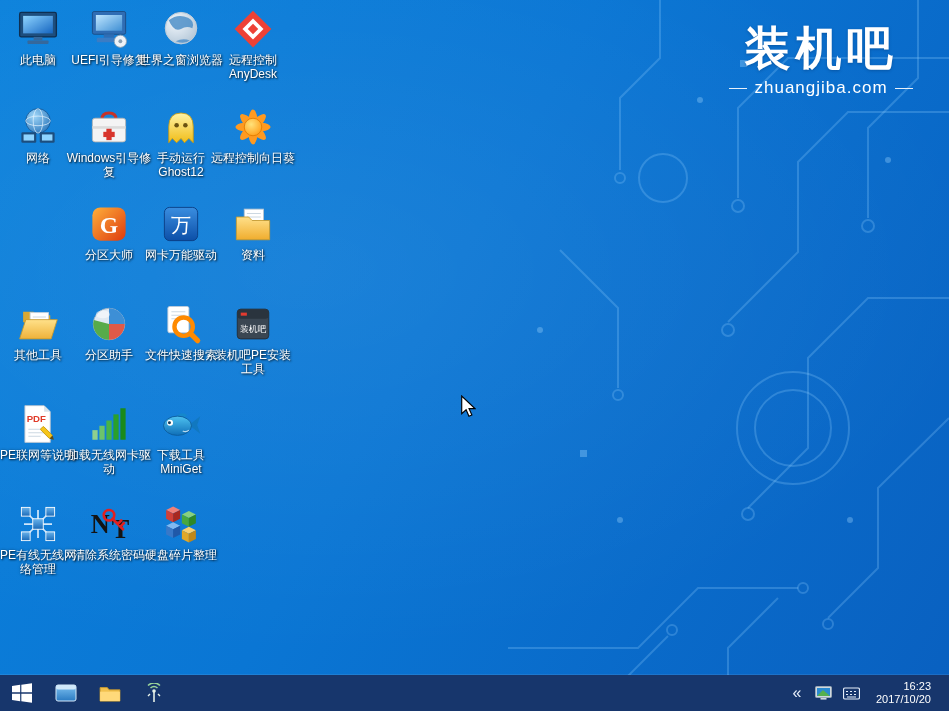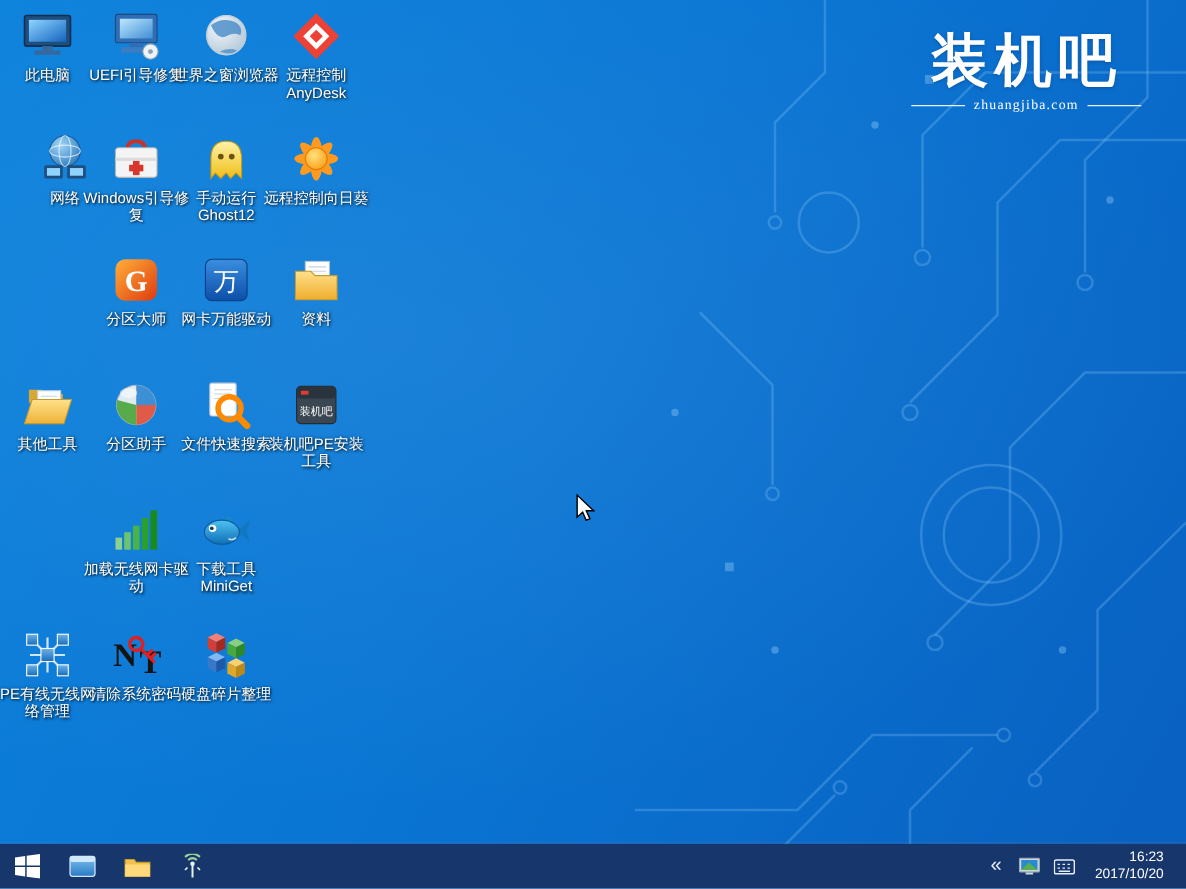--- a/index.html
+++ b/index.html
@@ -14,21 +14,21 @@
   }
 
   .circuit { position:absolute; inset:0; pointer-events:none; }
 
   
   .logo { position:absolute; top:20px; right:36px; width:184px; color:#fff; text-align:center; }
   .logo .title { font-size:46px; font-weight:900; letter-spacing:5px; line-height:56px;
                  text-shadow:0 1px 3px rgba(0,40,90,.35); }
   .logo .sub { display:flex; align-items:center; gap:7px; margin-top:2px; }
   .logo .sub .line { flex:1; height:1px; background:#fff; opacity:.9; }
-  .logo .sub .txt { font-size:11px; letter-spacing:1px;font-family:Liberation Serif, serif; }
+  .logo .sub .txt { font-size:17px; letter-spacing:1px; }
 
   
   .cell { position:absolute; width:72px; text-align:center; cursor:default; }
   .glyph { width:46px; height:42px; margin:0 auto; }
   .glyph svg { width:46px; height:42px; display:block; }
   .label { width:86px; margin-left:-7px; margin-top:3px; font-size:12px; line-height:14px;
            color:#fff; text-shadow:1px 1px 2px rgba(0,0,0,.75), 0 0 3px rgba(0,0,0,.4); }
 
   
   .cursor { position:absolute; left:460px; top:395px; pointer-events:none; }
@@ -155,21 +155,21 @@
     <div class="glyph">
       <svg viewBox="0 0 48 48">
         <polygon points="24,3 45,24 24,45 3,24" fill="#ee4136"></polygon>
         <polygon points="24,12 36,24 24,36 12,24" fill="#ffffff"></polygon>
         <polygon points="24,18 30,24 24,30 18,24" fill="#ee4136"></polygon>
       </svg>
     </div>
     <div class="label">远程控制AnyDesk</div>
   </div>
 
-  <div class="cell" style="left:16px;top:106px">
+  <div class="cell" style="left:2px;top:106px">
     <div class="glyph">
       <svg viewBox="0 0 48 48">
         <defs>
             <radialGradient id="g5" cx="0.35" cy="0.3" r="0.9">
               <stop offset="0" stop-color="#9fd6f8"></stop>
               <stop offset="1" stop-color="#1f6cb4"></stop>
             </radialGradient>
           </defs>
         <circle cx="24" cy="17" r="14" fill="url(#g5)" stroke="#155a9a"></circle>
         <ellipse cx="24" cy="17" rx="14" ry="5.5" fill="none" stroke="rgba(230,245,255,0.8)"></ellipse>
@@ -332,20 +332,35 @@
       <svg viewBox="0 0 48 48">
         <rect x="6" y="7" width="36" height="34" rx="4" fill="#3a4652" stroke="#222c36"></rect>
         <rect x="6" y="7" width="36" height="11" rx="4" fill="#2a343e"></rect>
         <rect x="10" y="11" width="7" height="3.5" fill="#e23b30"></rect>
         <text x="24" y="33" font-size="10" fill="#ffffff" text-anchor="middle">装机吧</text>
       </svg>
     </div>
     <div class="label">装机吧PE安装工具</div>
   </div>
 
+  <div class="cell" style="left:2px;top:403px">
+    <div class="glyph">
+      <svg viewBox="0 0 48 48">
+        <path d="M9,3 L31,3 L38,10 L38,45 L9,45 Z" fill="#ffffff" stroke="#b8c4d0"></path>
+        <path d="M31,3 L31,10 L38,10 Z" fill="#d8e2ea"></path>
+        <text x="22" y="22" font-size="11" font-weight="bold" fill="#e03a28" text-anchor="middle">PDF</text>
+        <path d="M13,30 h20 M13,34 h20 M13,38 h14" stroke="#c5d2de" fill="none"></path>
+        <g transform="rotate(45 34 34)">
+          <rect x="26" y="31.5" width="15" height="5" rx="1" fill="#f5c51a" stroke="#c79a12"></rect>
+          <polygon points="41,31.5 45.5,34 41,36.5" fill="#5a4a1a"></polygon>
+        </g>
+      </svg>
+    </div>
+    <div class="label">PE联网等说明</div>
+  </div>
 
   <div class="cell" style="left:73px;top:403px">
     <div class="glyph">
       <svg viewBox="0 0 48 48">
         <rect x="5" y="31" width="6" height="11" fill="#8ed08e"></rect>
         <rect x="13" y="26" width="6" height="16" fill="#6cc46c"></rect>
         <rect x="21" y="20" width="6" height="22" fill="#48b448"></rect>
         <rect x="29" y="13" width="6" height="29" fill="#2aa02a"></rect>
         <rect x="37" y="6" width="6" height="36" fill="#1a8a1a"></rect>
       </svg>

